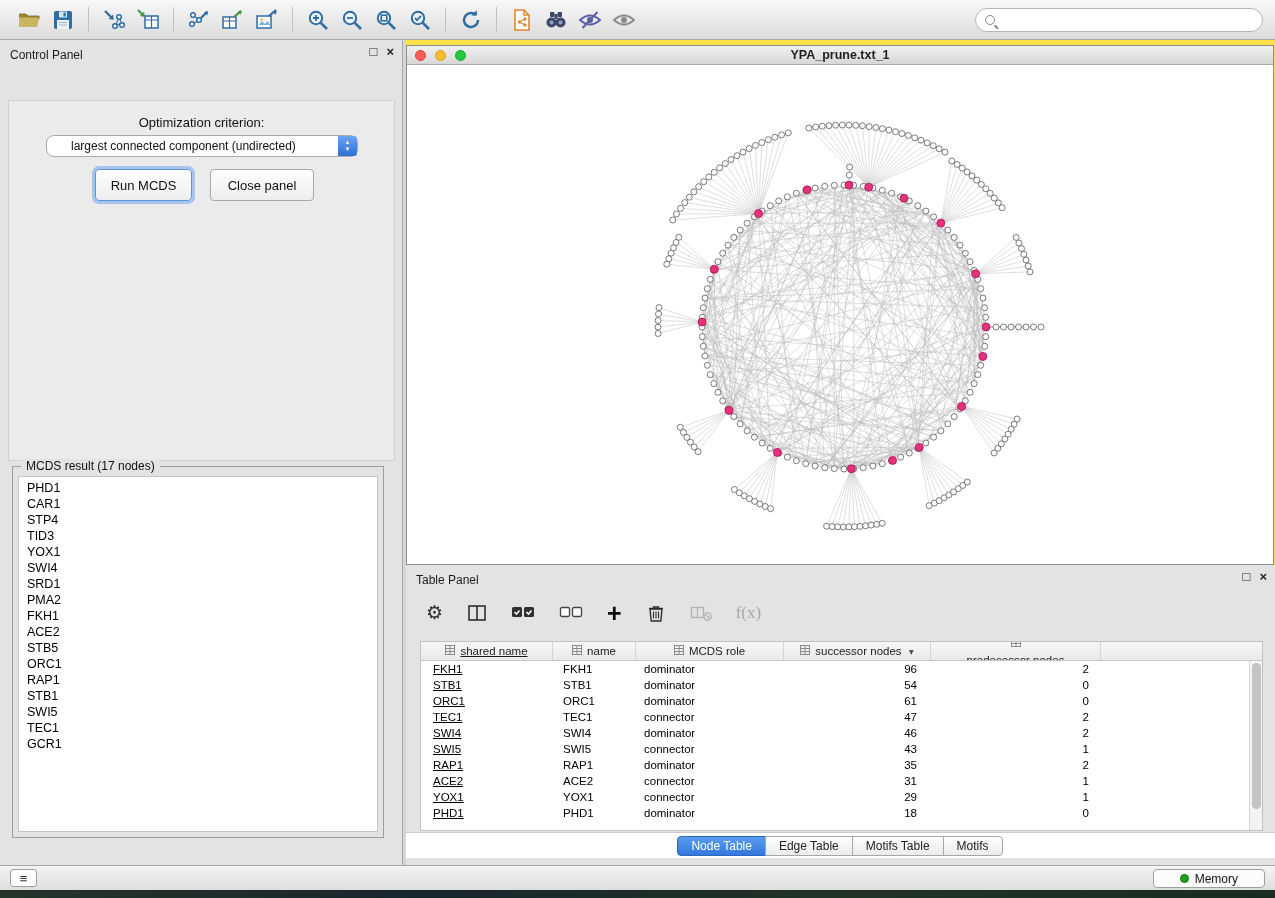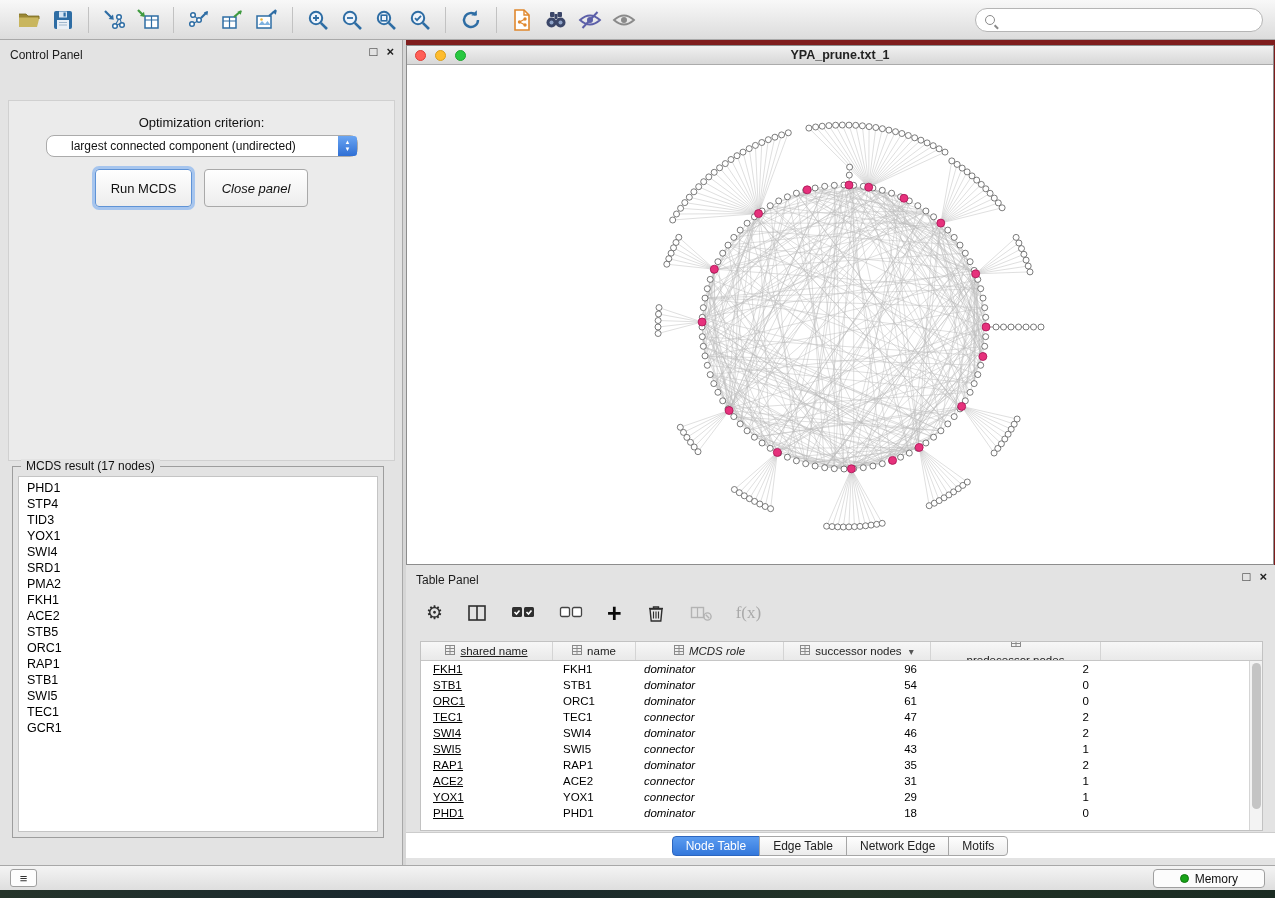--- a/index.html
+++ b/index.html
@@ -1,18 +1,18 @@
 <!DOCTYPE html>
 <html><head>
 <meta charset="utf-8">
 <style>
   * { margin:0; padding:0; box-sizing:border-box; }
   html,body { width:1275px; height:898px; }
   body { font-family:"Liberation Sans", sans-serif; background:#555; }
-  .app { position:relative; width:1275px; height:898px; background:#7f1d1d; overflow:hidden; }
+  .app { position:relative; width:1275px; height:898px; background:#fde047; overflow:hidden; }
 
   
   .toolbar { position:absolute; left:0; top:0; width:100%; height:40px;
     background:linear-gradient(#f8f8f8,#dcdcdc); border-bottom:1px solid #a9a9a9;
     display:flex; align-items:center; padding:0 12px; }
   .tb-icon { width:34px; height:30px; display:flex; align-items:center; justify-content:center; cursor:default; }
   .tb-icon svg { width:24px; height:24px; }
   .tb-sep { width:1px; height:26px; background:#c2c2c2; margin:0 8px; }
   .search-box { margin-left:auto; width:288px; height:24px; border:1px solid #b5b5b5; border-radius:12px;
     background:#fff; display:flex; align-items:center; padding:0 9px; gap:7px; }
@@ -38,25 +38,25 @@
   .cp-sub { position:absolute; left:8px; top:60px; width:387px; height:361px;
     background:#ebebeb; border:1px solid #d0d0d0; }
   .opt-label { position:absolute; left:0; right:0; top:14px; text-align:center; font-size:13px; color:#111; }
   .dropdown { position:absolute; left:37px; top:34px; width:312px; height:22px; background:#fff;
     border:1px solid #ababab; border-radius:8px; display:flex; align-items:center; font-size:12px; color:#111;padding-left:16px; }
   .dropdown .dd-text { padding-left:8px; flex:1; white-space:nowrap; overflow:hidden; }
   .dd-stepper { width:19px; height:100%; border-radius:0 3px 3px 0; background:linear-gradient(#6aa5f2,#2f6fd4);
     display:flex; flex-direction:column; align-items:center; justify-content:center; color:#fff; }
   .dd-stepper::before { content:"▲"; font-size:6px; line-height:7px; }
   .dd-stepper::after  { content:"▼"; font-size:6px; line-height:7px; }
-  .btn { position:absolute; top:68px; height:38px; background:linear-gradient(#ffffff,#ededed);
+  .btn { position:absolute; top:68px; height:32px; background:linear-gradient(#ffffff,#ededed);
     border:1px solid #a9a9a9; border-radius:4px; font-size:13px; color:#111;
     display:flex; align-items:center; justify-content:center; font-family:"Liberation Sans",sans-serif; }
   .btn.run { left:86px; width:97px; box-shadow:0 0 0 3px rgba(110,165,240,.55); border-color:#5f93d6; }
-  .btn.closep { left:195px; width:104px;font-style:italic; }
+  .btn.closep { left:201px; width:104px; }
 
   .result-group { position:absolute; left:12px; top:426px; width:372px; height:372px; border:1px solid #9d9d9d; }
   .result-legend { position:absolute; top:-8px; left:8px; background:#e3e3e3; padding:0 5px; font-size:12px; color:#111; }
   .result-list { position:absolute; left:5px; right:5px; top:9px; bottom:5px; background:#fff; border:1px solid #c4c4c4; overflow:hidden; padding-top:3px; }
   .mcds-item { font-size:12.5px; line-height:16px; padding-left:8px; color:#000; }
 
   
   .splitter { position:absolute; left:403px; top:40px; width:3px; height:825px; background:#d6d6d6; }
   .net-win { position:absolute; left:406px; top:45px; width:868px; height:520px; border:1px solid #8d8d8d; background:#fff; }
   .net-titlebar { position:relative; height:19px; background:linear-gradient(#f1f1f1,#d7d7d7); border-bottom:1px solid #ababab; }
@@ -75,21 +75,21 @@
   .tp-ic svg { display:block; }
   .gear-ic { font-size:19px; color:#2e2e2e; line-height:20px; }
   .plus-ic { font-size:25px; font-weight:900; color:#0a0a0a; line-height:20px; }
   .fx-ic { font-family:"Liberation Serif", serif; font-size:17px; color:#a9a9a9; }
 
   .tp-table { position:absolute; left:14px; top:76px; right:12px; height:190px; background:#fff; border:1px solid #c2c2c2; }
   .thead { display:flex; height:19px; background:linear-gradient(#f7f7f7,#e9e9e9); border-bottom:1px solid #c6c6c6; }
   .th { display:flex; align-items:center; justify-content:center; gap:5px; border-right:1px solid #d4d4d4;
     font-size:11.5px; color:#1d1d1d; overflow:hidden; }
   .th .chev::after { content:"▾"; font-size:10px; color:#555; margin-left:2px; }
-  .c0{width:132px;text-decoration:underline;} .c1{width:83px;} .c2{width:148px;font-style:italic;} .c3{width:147px;} .c4{width:170px;flex-direction:column;} .cf{flex:1;border-right:none;}
+  .c0{width:132px;text-decoration:underline;} .c1{width:83px;} .c2{width:148px;} .c3{width:147px;} .c4{width:170px;flex-direction:column;} .cf{flex:1;border-right:none;}
   .tbody { position:absolute; left:0; right:13px; top:19px; bottom:0; overflow:hidden; }
   .tr { display:flex; height:16px; align-items:center; font-size:11.5px; color:#000; }
   .td { overflow:hidden; white-space:nowrap; }
   .td.c0 { padding-left:12px; } .td.c1 { padding-left:10px; } .td.c2 { padding-left:8px; }
   .td.c3 { text-align:right; padding-right:14px; } .td.c4 { text-align:right; padding-right:12px; }
   .vscroll { position:absolute; right:0; top:19px; bottom:0; width:13px; background:#f3f3f3; border-left:1px solid #d5d5d5; }
   .vthumb { position:absolute; left:1.5px; right:1.5px; top:2px; height:146px; background:#c4c4c4; border-radius:5px; }
 
   .tp-tabs { position:absolute; left:0; right:0; top:267px; height:26px; background:#fff; border-top:1px solid #ccc;
     display:flex; justify-content:center; align-items:center; }
@@ -272,20 +272,21 @@
         <span class="dd-stepper"></span>
       </div>
       <div class="btn run">Run MCDS</div>
       <div class="btn closep">Close panel</div>
     </div>
 
     <div class="result-group">
       <div class="result-legend">MCDS result (17 nodes)</div>
       <div class="result-list" id="mcds-list">
           <div class="mcds-item">PHD1</div>
+          <div class="mcds-item">CAR1</div>
           <div class="mcds-item">STP4</div>
           <div class="mcds-item">TID3</div>
           <div class="mcds-item">YOX1</div>
           <div class="mcds-item">SWI4</div>
           <div class="mcds-item">SRD1</div>
           <div class="mcds-item">PMA2</div>
           <div class="mcds-item">FKH1</div>
           <div class="mcds-item">ACE2</div>
           <div class="mcds-item">STB5</div>
           <div class="mcds-item">ORC1</div>
@@ -1215,21 +1216,21 @@
           </div>
         </div>
       <div class="vscroll">
           <div class="vthumb"></div>
         </div>
     </div>
 
     <div class="tp-tabs" id="table-tabs">
         <div class="tp-tab sel">Node Table</div>
         <div class="tp-tab">Edge Table</div>
-        <div class="tp-tab">Network Edge</div>
+        <div class="tp-tab">Motifs Table</div>
         <div class="tp-tab">Motifs</div>
       </div>
   </div>
 
   <div class="statusbar">
     <div class="menu-btn"></div>
     <div class="memory-btn">
       <span class="mem-dot"></span>
       <span>Memory</span>
     </div>

